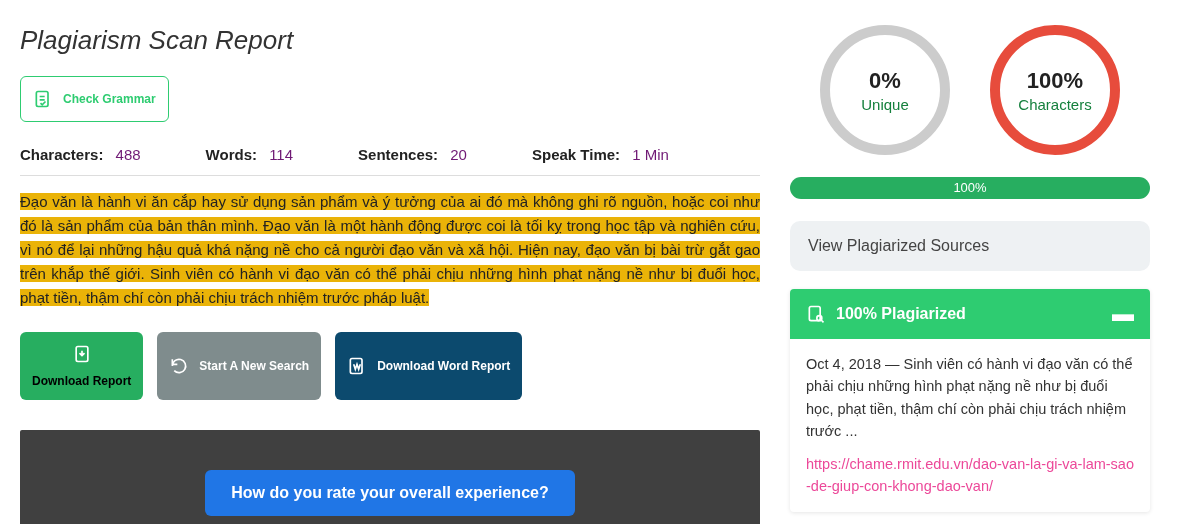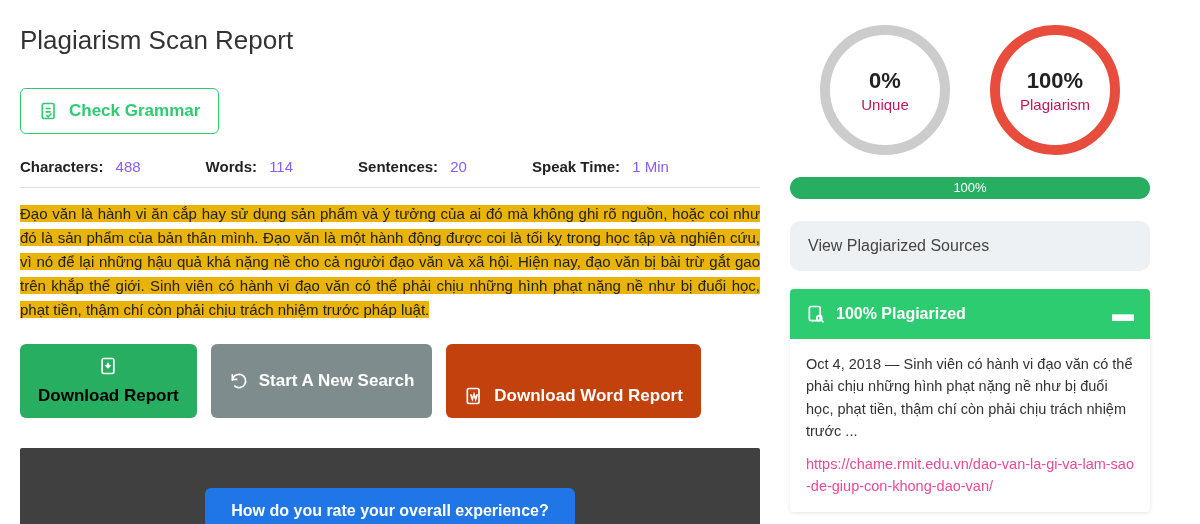--- a/index.html
+++ b/index.html
@@ -1,43 +1,43 @@
 <!DOCTYPE html>
 <html><head>
 <meta charset="utf-8">
 <style>
 * { box-sizing: border-box; margin: 0; padding: 0; }
 body { font-family: Arial, Helvetica, sans-serif; background: #fff; color: #333; width: 1200px; height: 524px; overflow: hidden; }
 .container { display: flex; padding: 0 20px; gap: 30px; }
 .left { flex: 0 0 740px; padding-top: 25px; }
 .right { flex: 0 0 360px; padding-top: 25px; }
-.title { font-size: 26px; font-weight: 400; color: #333; margin-bottom: 32px; }
+.title { font-size: 26px; font-weight: 400; color: #333; margin-bottom: 20px; font-style: italic; }
 .btn-row { display: flex; gap: 14px; margin-bottom: 24px; }
-.btn { display: inline-flex; align-items: center; gap: 10px; padding: 12px 18px; border-radius: 6px; font-size: 17px; font-weight: 600; cursor: pointer; border: none; }
+.btn { display: inline-flex; align-items: center; gap: 10px; padding: 12px 12px; border-radius: 6px; font-size: 12px; font-weight: 600; cursor: pointer; border: none; }
 .btn-outline-green { background: #fff; color: #2ecc71; border: 1px solid #2ecc71; }
 .btn-green { background: #2ecc71; color: #fff; }
 .btn-green2 { background: #27ae60; color: #000000; flex-direction: column; }
 .btn-gray { background: #7f8c8d; color: #fff; }
-.btn-blue { background: #c2410c; color: #fff; align-items: flex-end; }
+.btn-blue { background: #0c4a6e; color: #fff; }
 .stats { display: flex; gap: 65px; margin-bottom: 12px; }
 .stat { font-size: 15px; }
 .stat-label { font-weight: 700; color: #222; margin-right: 8px; margin-top: 9px; }
-.stat-val { color: #8b5cf6; }
+.stat-val { color: #701a75; }
 hr.sep { border: none; border-top: 1px solid #ddd; margin-bottom: 14px; }
 .highlighted { background: #eab308; font-size: 15px; line-height: 1.6; color: #222; padding: 0; display: inline; }
 .text-block { margin-bottom: 22px; text-align: justify; }
 .action-row { display: flex; gap: 14px; margin-bottom: 30px; }
 .rating-box { background: #404040; padding: 40px; text-align: center; border-radius: 2px; }
 .rating-btn { background: #2076e6; color: #fff; border: none; padding: 14px 26px; font-size: 16px; font-weight: 700; border-radius: 6px; cursor: pointer; }
 .circles { display: flex; justify-content: center; gap: 40px; margin-bottom: 22px; }
 .circle { width: 130px; height: 130px; border-radius: 50%; display: flex; flex-direction: column; align-items: center; justify-content: center; }
 .circle-gray { border: 10px solid #ccc; }
 .circle-red { border: 10px solid #e74c3c; }
 .circle-pct { font-size: 22px; font-weight: 700; color: #222; }
-.circle-lbl { font-size: 15px; color: #be185d; margin-top: 2px; }
+.circle-lbl { font-size: 15px; color: #15803d; margin-top: 2px; }
 .progress { height: 22px; background: #ddd; border-radius: 11px; overflow: hidden; margin-bottom: 22px; }
 .progress-fill { height: 100%; background: #27ae60; color: #fff; text-align: center; font-size: 13px; line-height: 22px; }
 .sources-hdr { background: #eef1f3; padding: 16px 18px; font-size: 16px; color: #444; border-radius: 10px; margin-bottom: 18px; }
 .source-card { border-radius: 4px; overflow: hidden; box-shadow: 0 1px 4px rgba(0,0,0,0.1); }
 .source-head { background: #2ecc71; color: #fff; padding: 12px 16px; display: flex; align-items: center; justify-content: space-between; font-size: 16px; font-weight: 600; text-align: center; }
 .source-head-left { display: flex; align-items: center; gap: 10px; }
 .minus { font-size: 22px; font-weight: 700; }
 .source-body { padding: 14px 16px; font-size: 14.5px; line-height: 1.55; color: #333; }
 .source-link { color: #ec4899; text-decoration: none; display: block; margin-top: 10px; word-break: break-all; }
 .icon { width: 20px; height: 20px; display: inline-block; flex-shrink: 0; }
@@ -121,21 +121,21 @@
   </div>
 
   <div class="right">
     <div class="circles">
       <div class="circle circle-gray">
         <div class="circle-pct">0%</div>
         <div class="circle-lbl">Unique</div>
       </div>
       <div class="circle circle-red">
         <div class="circle-pct">100%</div>
-        <div class="circle-lbl">Plagiarism</div>
+        <div class="circle-lbl">Characters</div>
       </div>
     </div>
 
     <div class="progress">
       <div class="progress-fill" style="width:100%">100%</div>
     </div>
 
     <div class="sources-hdr">View Plagiarized Sources</div>
 
     <div class="source-card">

